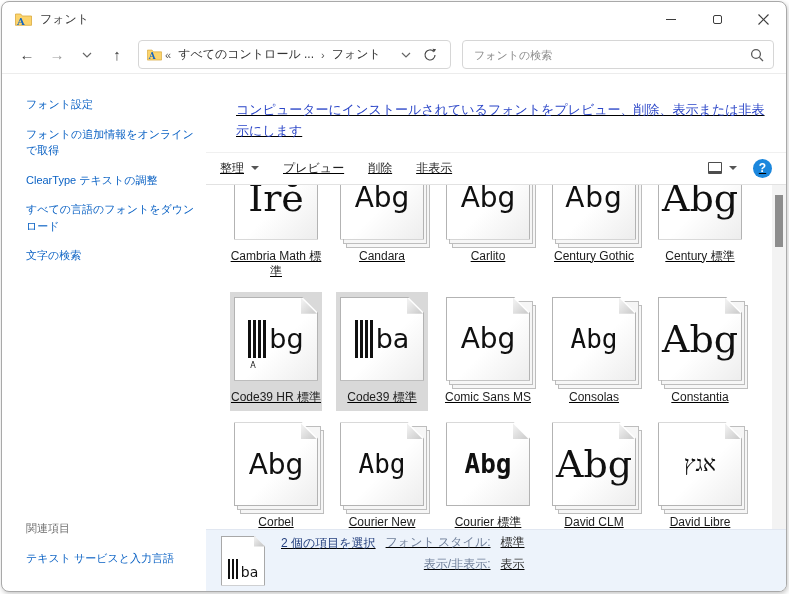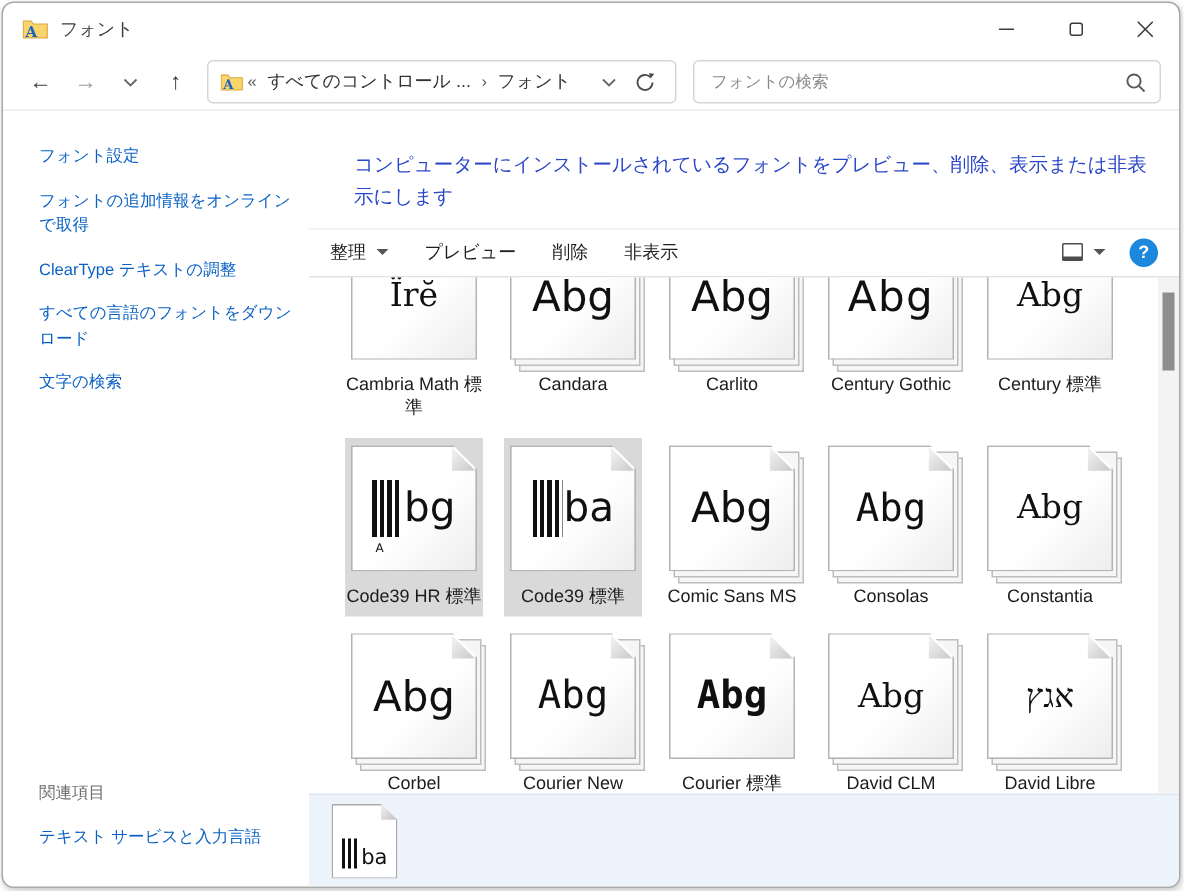--- a/index.html
+++ b/index.html
@@ -33,21 +33,21 @@
   .searchbox input::placeholder{color:#8a8a8a;}
 
   
   .main{display:flex;height:517px;}
   .sidebar{width:204px;flex:none;position:relative;padding:22px 0 0 24px;font-size:11px;}
   .side-home{color:#222;margin-bottom:26px;cursor:pointer;}
   .side-link{color:#0b62c4;margin-bottom:13px;max-width:174px;line-height:1.5;cursor:pointer;}
   .side-bottom{position:absolute;left:24px;bottom:12px;}
   .related-header{color:#6e6e6e;margin-bottom:14px;}
 
-  .content{flex:1;display:flex;flex-direction:column;min-width:0;}
+  .content{flex:1;display:flex;flex-direction:column;min-width:0;text-decoration:underline;}
   .description{margin:26px 12px 10px 30px;max-width:540px;font-size:13px;line-height:1.6;color:#2b46c8;}
 
   .toolbar{height:33px;flex:none;display:flex;align-items:center;padding:0 14px;
     font-size:12px;color:#1f1f1f;border-top:1px solid #f0f0f0;border-bottom:1px solid #e2e2e2;}
   .tb-item{margin-right:24px;display:flex;align-items:center;cursor:default;}
   .caret{width:0;height:0;border-left:4px solid transparent;border-right:4px solid transparent;
     border-top:4px solid #555;margin-left:7px;}
   .tb-right{margin-left:auto;display:flex;align-items:center;}
   .view-icon{width:14px;height:12px;border:1px solid #4d4d4d;border-bottom:3px solid #4d4d4d;border-radius:1px;}
   .help-btn{width:19px;height:19px;border-radius:50%;background:#1b87dd;color:#fff;font-size:12px;
@@ -67,21 +67,21 @@
   .sheet.s2{transform:translate(3px,4px);}
   .sheet.s3{transform:translate(6px,8px);}
   .page{position:absolute;left:0;top:0;width:84px;height:84px;
     background:linear-gradient(135deg,#ffffff 55%,#ededed);border:1px solid #b3b3b3;
     clip-path:polygon(0 0,calc(100% - 16px) 0,100% 16px,100% 100%,0 100%);}
   .fold{position:absolute;top:0;right:0;width:16px;height:16px;
     background:linear-gradient(135deg,#efefef 15%,#cfcfcf 85%);
     clip-path:polygon(0 0,100% 100%,0 100%);}
   .preview{position:absolute;left:0;top:0;right:0;bottom:0;display:flex;align-items:center;
     justify-content:center;color:#101010;}
-  .preview.serif{font-family:"DejaVu Serif","Liberation Serif",serif;font-size:22px;}
+  .preview.serif{font-family:"DejaVu Serif","Liberation Serif",serif;font-size:38px;}
   .preview.sans{font-family:"DejaVu Sans","Liberation Sans",sans-serif;font-size:28px;}
   .preview.geo{font-family:"DejaVu Sans","Liberation Sans",sans-serif;font-size:28px;letter-spacing:1px;}
   .preview.mono{font-family:"DejaVu Sans Mono","Liberation Mono",monospace;font-size:26px;}
   .preview.bitmap{font-family:"DejaVu Sans Mono","Liberation Mono",monospace;font-size:26px;font-weight:bold;}
   .preview.hebrew{font-family:"DejaVu Serif","Liberation Serif",serif;font-size:22px;}
   .bars{width:20px;height:38px;flex:none;position:relative;margin-right:1px;
     background:repeating-linear-gradient(90deg,#101010 0 3px,transparent 3px 5px);}
   .bars .bc-sub{position:absolute;left:2px;bottom:-12px;font-size:8px;color:#101010;
     font-family:"DejaVu Sans",sans-serif;}
   .bc-letters{font-family:"DejaVu Sans","Liberation Sans",sans-serif;font-size:27px;}
@@ -394,16 +394,25 @@
       </div>
 
       <div class="statusbar">
         <div class="mini-tile">
           <div class="mini-page">
             <span class="mini-bars"></span>
             <span class="mini-letters">ba</span>
           </div>
           <span class="mini-fold"></span>
         </div>
+        <div class="status-text">
+          <span class="sel-text">2 個の項目を選択</span>
+          <div class="detail">
+            <span class="d-label">フォント スタイル:</span>
+            <span class="d-value">標準</span>
+            <span class="d-label">表示/非表示:</span>
+            <span class="d-value">表示</span>
+          </div>
+        </div>
       </div>
     </div>
   </div>
 </div>
 
 </body></html>

